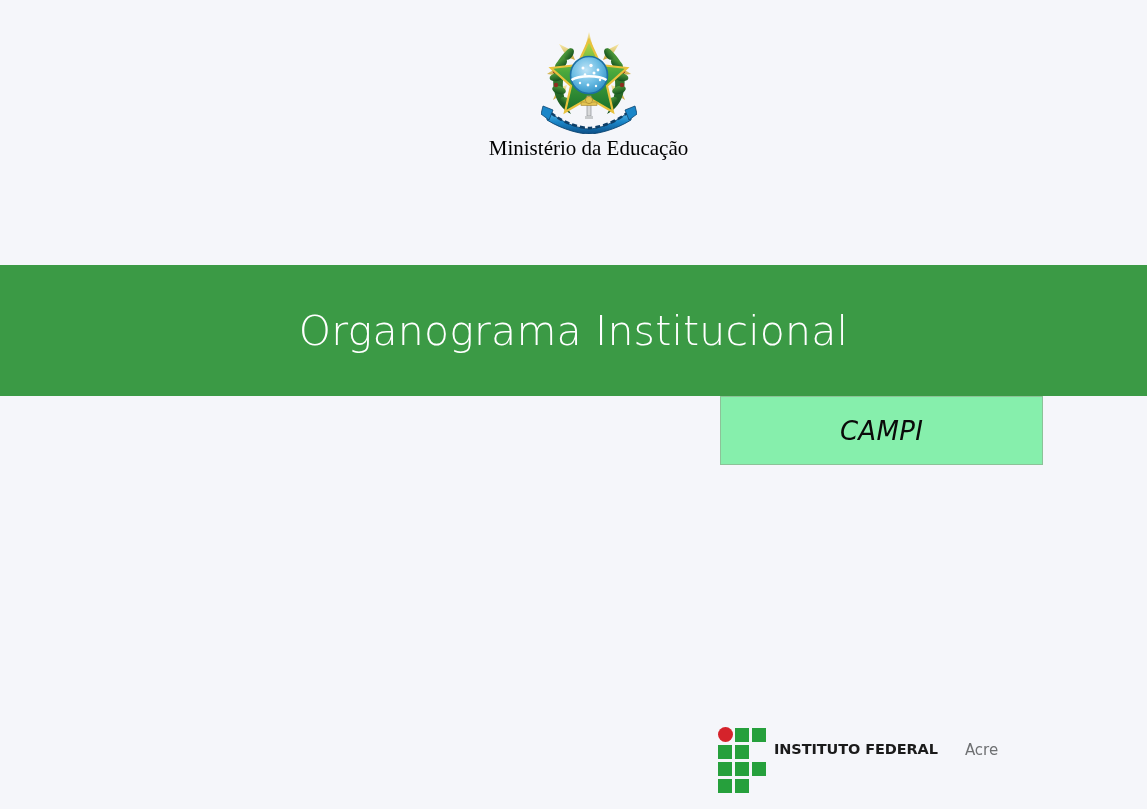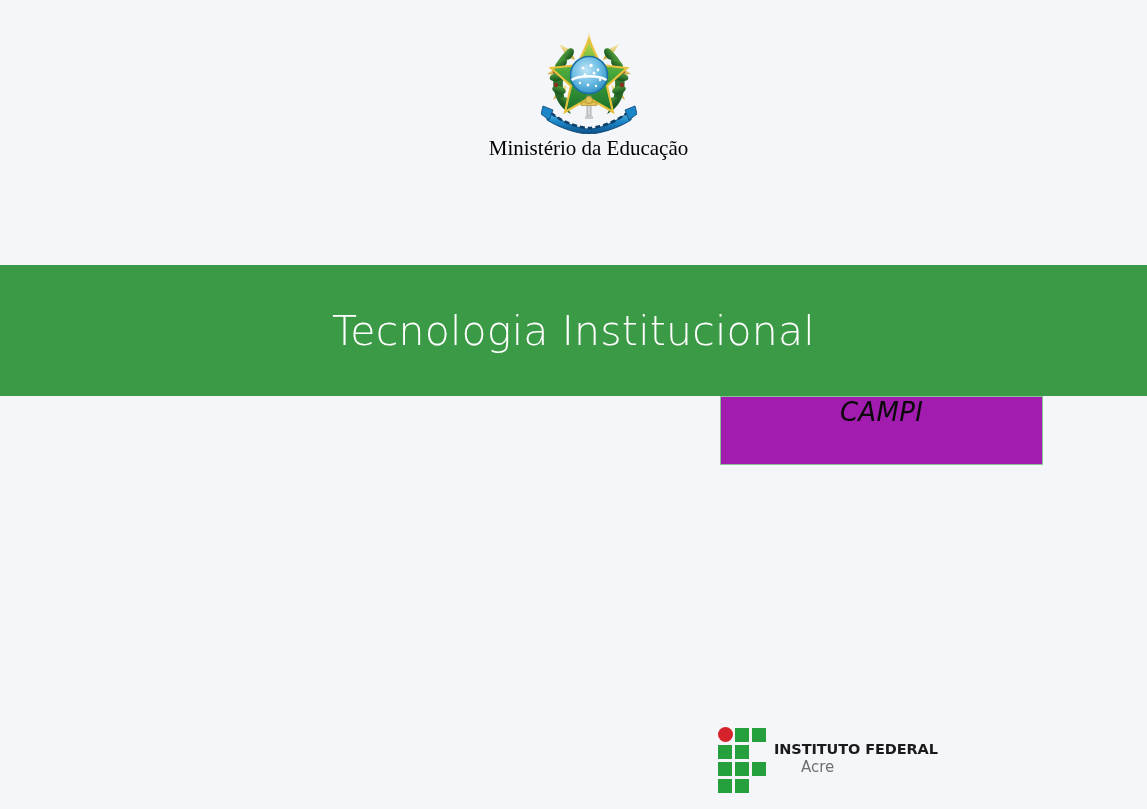--- a/index.html
+++ b/index.html
@@ -87,24 +87,24 @@
     position: absolute;
     left: 0;
     top: 396px;
     width: 1147px;
     height: 413px;
   }
 
   .node-box {
     position: absolute;
     box-sizing: border-box;
-    background: #a21caf;
+    background: #86efac;
     border: 1px solid #8cc298;
     display: flex;
-    align-items: flex-start;
+    align-items: center;
     justify-content: center;
   }
   .node-label {
     font-family: "DejaVu Sans", "Liberation Sans", sans-serif;
     font-style: italic;
     font-size: 26px;
     color: #0a0a0a;
     white-space: nowrap;
     letter-spacing: 0.3px;
   }
@@ -144,21 +144,20 @@
     width: 15px;
     height: 15px;
     border-radius: 50%;
     background: #d5232b;
   }
 
   #logo-text {
     margin-left: 8px;
     padding-top: 14px;
     display: flex;
-    flex-direction: column;
     justify-content: flex-start;
   }
   .logo-line-bold {
     font-family: "DejaVu Sans", "Liberation Sans", sans-serif;
     font-weight: bold;
     font-size: 14.5px;
     line-height: 17px;
     color: #1b1b1b;
     white-space: nowrap;
     letter-spacing: -0.1px;
@@ -267,21 +266,21 @@
         <path d="M94,76 L84,80 L88,90 L96,84 Z" fill="#1a86c8" stroke="#0a4572" stroke-width="0.8"></path>
       </g>
     </svg>
   </div>
 
   <div id="header-line-1">Ministério da Educação</div>
 
 </div>
 
 <div id="title-banner">
-  <div id="banner-title">Tecnologia Institucional</div>
+  <div id="banner-title">Organograma Institucional</div>
 </div>
 
 <div id="chart-area">
 
   <div id="node-campi" class="node-box">
     <span class="node-label">CAMPI</span>
   </div>
 
 </div>
 

